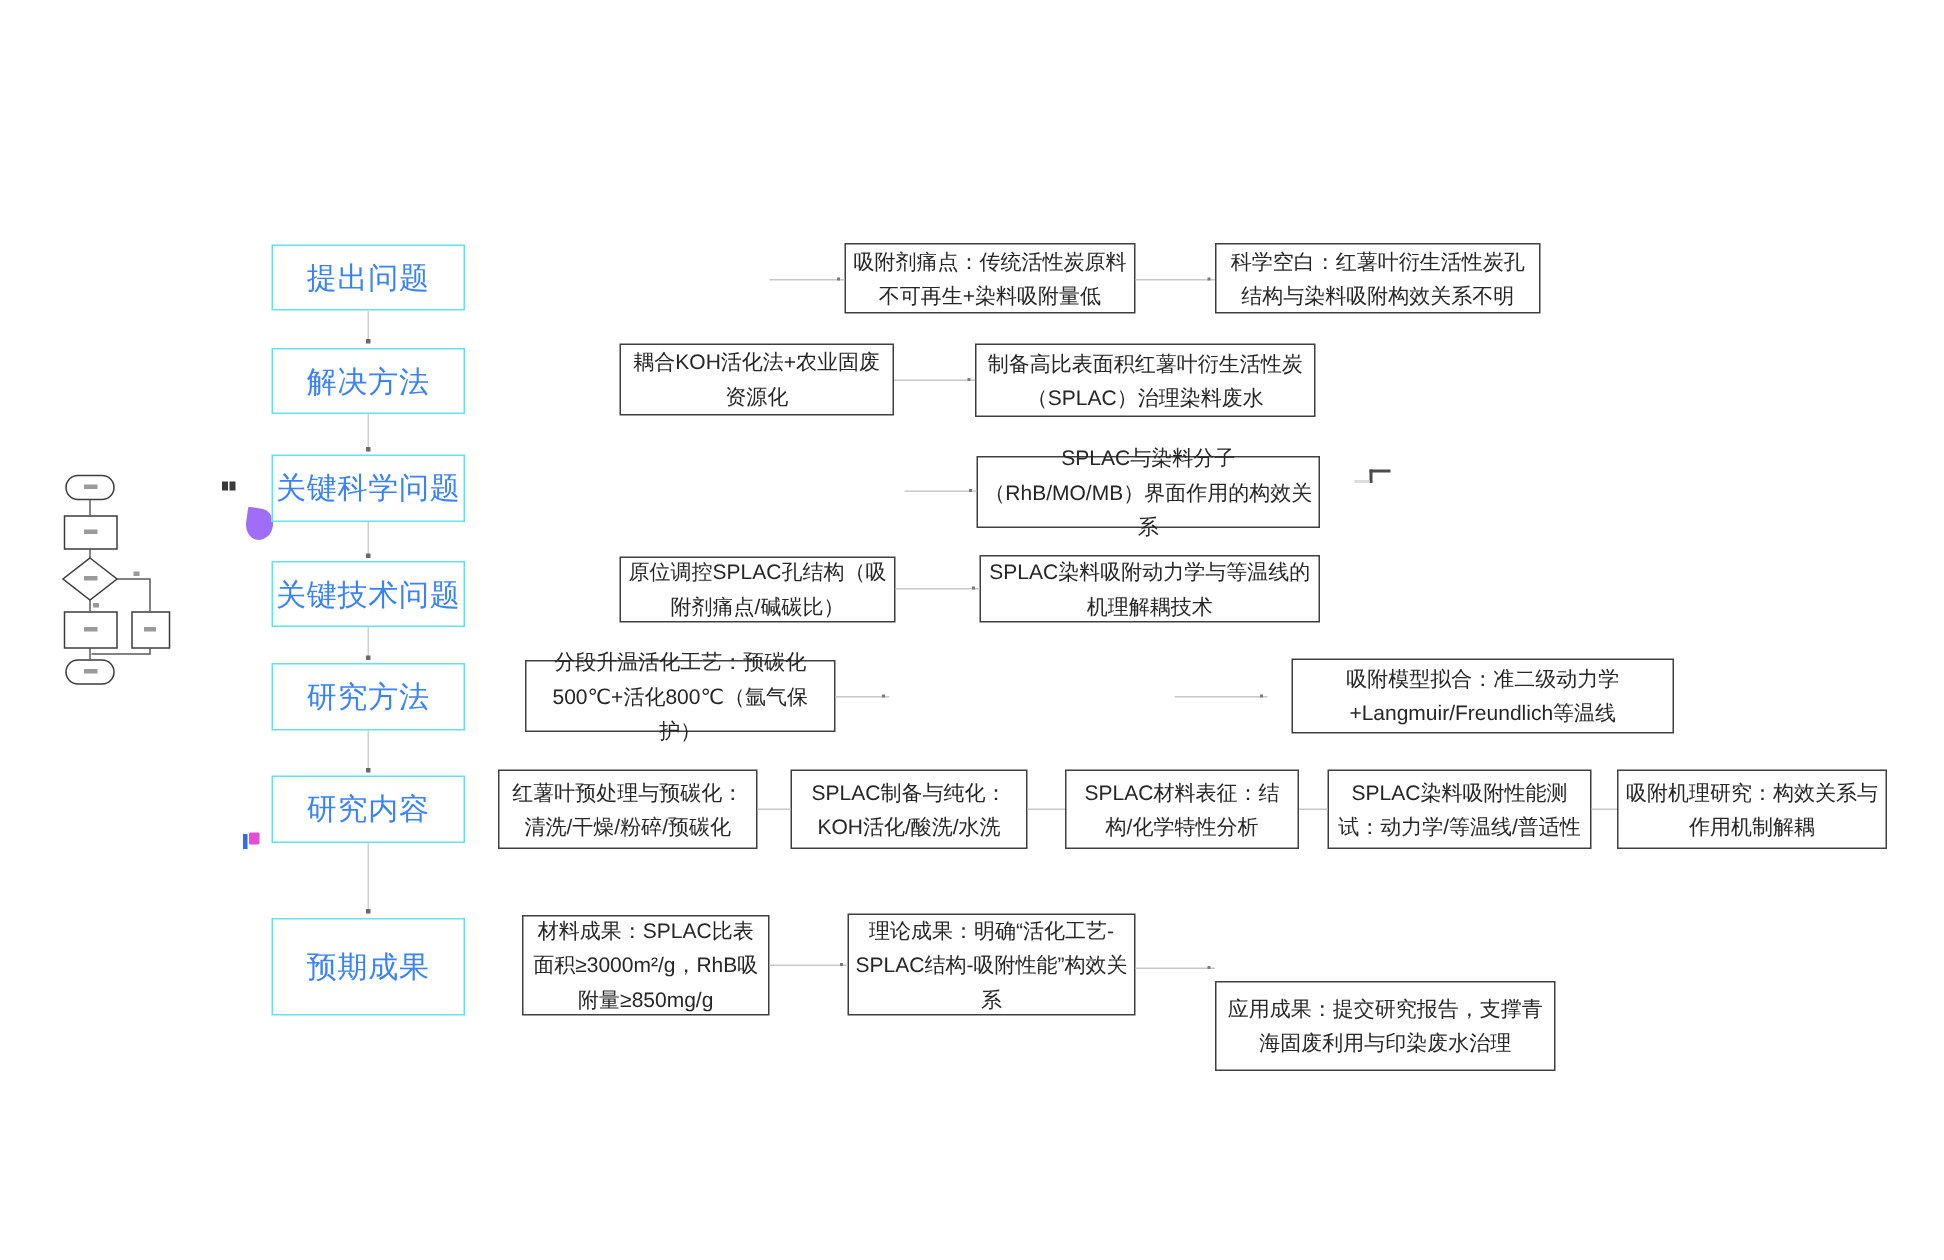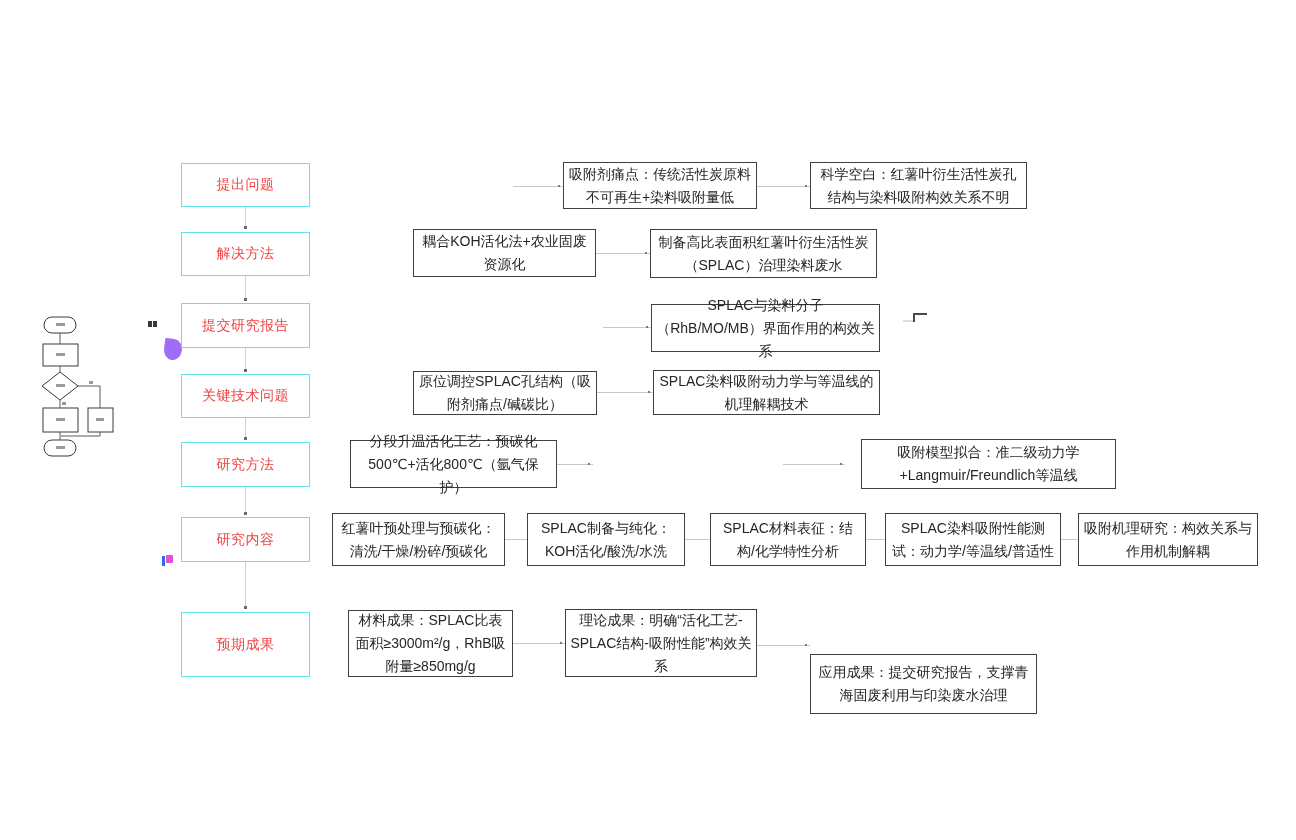--- a/index.html
+++ b/index.html
@@ -5,21 +5,21 @@
   html,body{margin:0;padding:0;background:#ffffff;}
   .canvas{
     position:relative;width:1296px;height:840px;background:#ffffff;overflow:hidden;
     font-family:"Liberation Sans","DejaVu Sans",sans-serif;
   }
   .node{
     position:absolute;background:#ffffff;box-sizing:border-box;
     display:flex;align-items:center;justify-content:center;text-align:center;
   }
   .stage{
-    border:1px solid #63e2e7;font-size:14px;color:#ef4444;letter-spacing:.5px;
+    border:1px solid #63e2e7;font-size:20px;color:#3b82f6;letter-spacing:.5px;
   }
   .detail{
     border:1px solid #3f3f3f;font-size:14px;color:#262626;line-height:23px;padding:0 4px;
   }
   .vline{position:absolute;width:1px;background:#cfcfcf;}
   .hline{position:absolute;height:1px;background:#c8c8c8;}
   .dot{position:absolute;width:3px;height:3px;background:#6a6a6a;}
   .hdot{position:absolute;width:2px;height:2px;background:#7a7a7a;}
   .cursor-blob{
     position:absolute;left:164px;top:339px;width:18px;height:21px;
@@ -74,21 +74,21 @@
     </div>
   <div class="cursor-blob" style="background:#a06ef6;"></div>
   <div class="elbow-h"></div>
   <div class="elbow-v"></div>
   <div class="elbow-shadow"></div>
   <div class="tiny-badge-blue"></div>
   <div class="tiny-badge-pink"></div>
 
   <div class="node stage" style="left:181px;top:163px;width:129px;height:44px;">提出问题</div>
   <div class="node stage" style="left:181px;top:232px;width:129px;height:44px;">解决方法</div>
-  <div class="node stage" style="left:181px;top:303px;width:129px;height:45px;">提交研究报告</div>
+  <div class="node stage" style="left:181px;top:303px;width:129px;height:45px;">关键科学问题</div>
   <div class="node stage" style="left:181px;top:374px;width:129px;height:44px;">关键技术问题</div>
   <div class="node stage" style="left:181px;top:442px;width:129px;height:45px;">研究方法</div>
   <div class="node stage" style="left:181px;top:517px;width:129px;height:45px;">研究内容</div>
   <div class="node stage" style="left:181px;top:612px;width:129px;height:65px;">预期成果</div>
 
   <div class="vline" style="left:245px;top:207px;height:21px;"></div>
   <div class="dot" style="left:244px;top:226px;"></div>
   <div class="vline" style="left:245px;top:276px;height:25px;"></div>
   <div class="dot" style="left:244px;top:298px;"></div>
   <div class="vline" style="left:245px;top:348px;height:24px;"></div>

